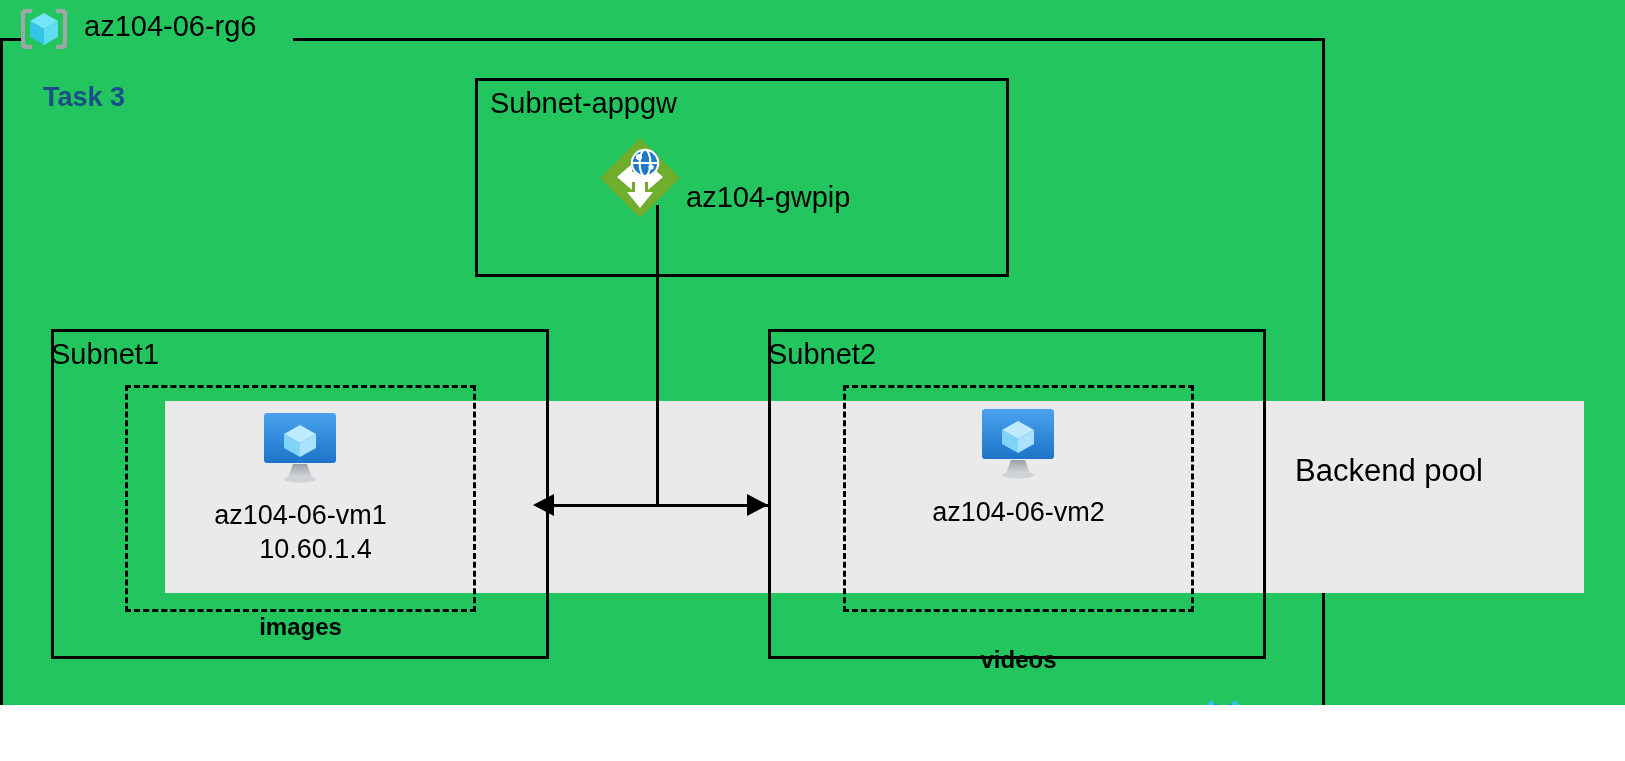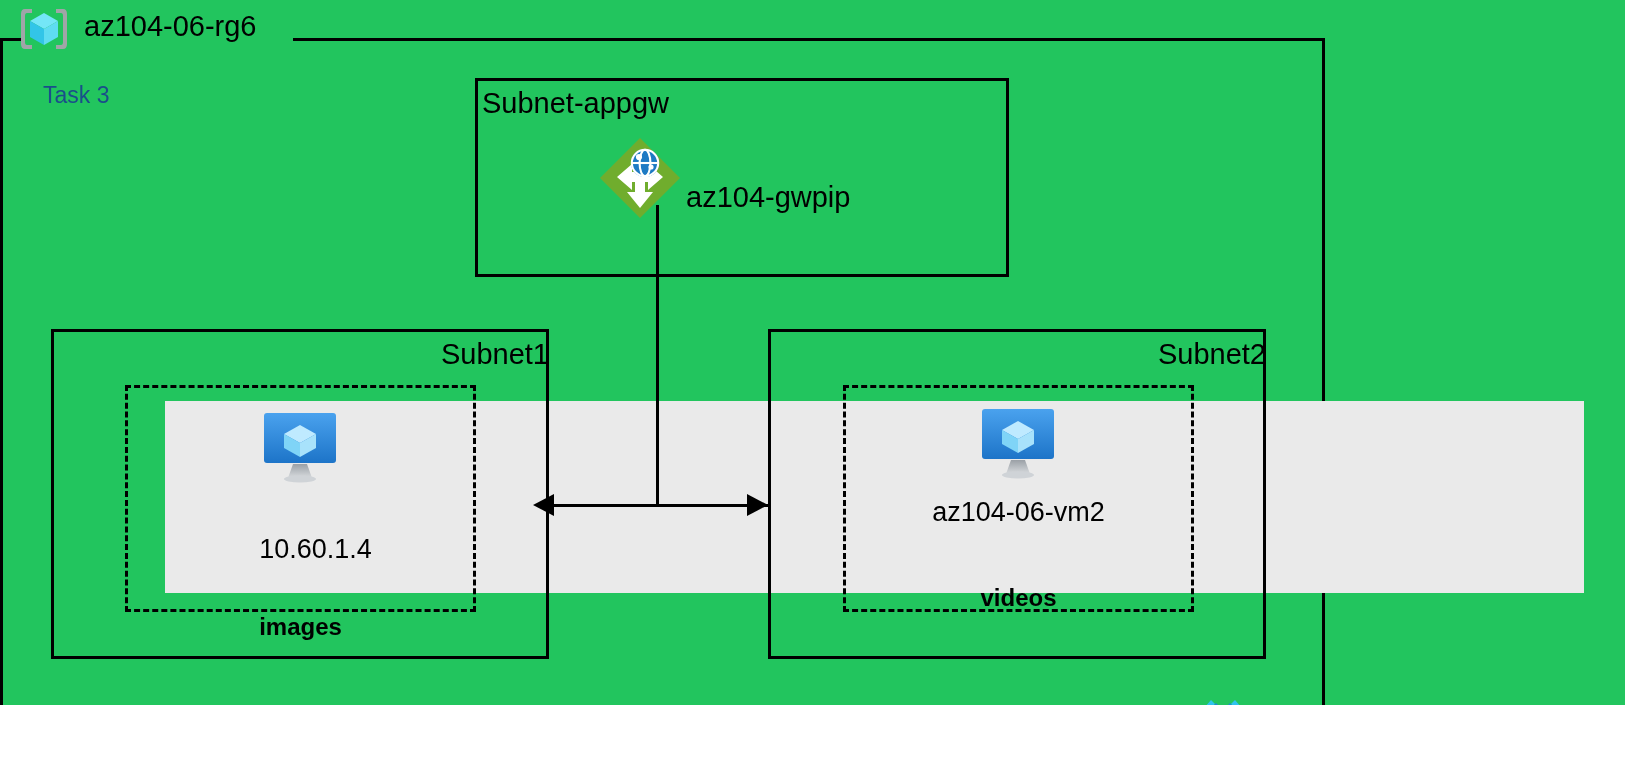--- a/index.html
+++ b/index.html
@@ -64,22 +64,22 @@
     font-size: 29px;
     line-height: 34px;
     color: #000000;
     white-space: nowrap;
   }
 
   
   .task-label {
     position: absolute;
     left: 43px; top: 82px;
-    font-size: 23px;
-    font-weight: normal;
+    font-size: 27px;
+    font-weight: bold;
     color: #1a4e8a;
     white-space: nowrap;
   }
 
   
   .backend-band {
     position: absolute;
     left: 165px; top: 401px;
     width: 1419px; height: 192px;
     background: #eaeaea;
@@ -98,22 +98,21 @@
     position: absolute;
     border: 3px solid #000000;
     background: transparent;
   }
   .subnet-title {
     position: absolute;
     font-size: 29px;
     line-height: 34px;
     color: #000000;
     white-space: nowrap;
-    text-align: right;
-    padding-left: 47px;
+    text-align: left;
   }
 
   
   .dashed-box {
     position: absolute;
     border: 3px dashed #000000;
     background: transparent;
   }
 
   
@@ -213,23 +212,24 @@
       <polygon points="26,7 40,15 26,23 12,15" fill="#74e6f7"></polygon>
       <polygon points="12,15 26,23 26,39 12,31" fill="#32c5e8"></polygon>
       <polygon points="40,15 40,31 26,39 26,23" fill="#5fdcf2"></polygon>
     </svg>
   </div>
   <div class="rg-label">az104-06-rg6</div>
 
   <div class="task-label">Task 3</div>
 
   <div class="backend-band"></div>
+  <div class="backend-label">Backend pool</div>
 
   <div class="subnet-box" style="left:475px; top:78px; width:534px; height:199px;"></div>
-  <div class="subnet-title" style="left:475px; top:86px; width:300px; text-align:left; padding-left:7px;">Subnet-appgw</div>
+  <div class="subnet-title" style="left:475px; top:86px; width:300px; text-align:left; padding-left:15px;">Subnet-appgw</div>
 
   <div class="appgw-icon">
     <svg viewBox="0 0 84 84" width="84" height="84">
       <polygon points="42,2 82,42 42,82 2,42" fill="#70ad2d"></polygon>
 
       <path d="M34 36 L34 28 L19 41 L34 54 L34 46 L42 46 L42 36 Z" fill="#ffffff"></path>
 
       <path d="M50 36 L50 28 L65 41 L50 54 L50 46 L42 46 L42 36 Z" fill="#ffffff"></path>
 
       <path d="M37 34 L47 34 L47 56 L55 56 L42 72 L29 56 L37 56 Z" fill="#ffffff"></path>
@@ -267,20 +267,21 @@
         </linearGradient>
       </defs>
       <rect x="2" y="1" width="72" height="50" rx="3" fill="url(#vmScreen1)"></rect>
       <path d="M31 52 L45 52 L50 66 L26 66 Z" fill="url(#vmStand1)"></path>
       <ellipse cx="38" cy="67" rx="16" ry="3.5" fill="#cfd3d7"></ellipse>
       <polygon points="38,13 54,22 38,31 22,22" fill="#bfeaff"></polygon>
       <polygon points="22,22 38,31 38,45 22,36" fill="#7fd4f7"></polygon>
       <polygon points="54,22 54,36 38,45 38,31" fill="#a8e2fb"></polygon>
     </svg>
   </div>
+  <div class="vm-text" style="left:125px; top:498px; width:351px;">az104-06-vm1</div>
   <div class="vm-text" style="left:140px; top:532px; width:351px;">10.60.1.4</div>
   <div class="pool-tag" style="left:125px; top:611px; width:351px;">images</div>
 
   <div class="subnet-box" style="left:768px; top:329px; width:498px; height:330px;"></div>
   <div class="subnet-title" style="left:768px; top:337px; width:498px;">Subnet2</div>
   <div class="dashed-box" style="left:843px; top:385px; width:351px; height:227px;"></div>
   <div class="vm-icon" style="left:980px; top:408px;">
     <svg viewBox="0 0 76 72" width="76" height="72">
       <defs>
         <linearGradient id="vmScreen2" x1="0" y1="0" x2="0" y2="1">
@@ -294,21 +295,21 @@
       </defs>
       <rect x="2" y="1" width="72" height="50" rx="3" fill="url(#vmScreen2)"></rect>
       <path d="M31 52 L45 52 L50 66 L26 66 Z" fill="url(#vmStand2)"></path>
       <ellipse cx="38" cy="67" rx="16" ry="3.5" fill="#cfd3d7"></ellipse>
       <polygon points="38,13 54,22 38,31 22,22" fill="#bfeaff"></polygon>
       <polygon points="22,22 38,31 38,45 22,36" fill="#7fd4f7"></polygon>
       <polygon points="54,22 54,36 38,45 38,31" fill="#a8e2fb"></polygon>
     </svg>
   </div>
   <div class="vm-text" style="left:843px; top:495px; width:351px;">az104-06-vm2</div>
-  <div class="pool-tag" style="left:843px; top:582px; width:351px;text-align:center;">videos</div>
+  <div class="pool-tag" style="left:843px; top:644px; width:351px;text-align:center;">videos</div>
 
   <div class="code-icon">
     <svg viewBox="0 0 54 36" width="54" height="36">
 
       <path d="M15 3 L19 7 L9 18 L19 29 L15 33 L2 18 Z" fill="#2fc3ee"></path>
       <path d="M39 3 L35 7 L45 18 L35 29 L39 33 L52 18 Z" fill="#2fc3ee"></path>
 
       <path d="M20 6 L23 9 L14 18 L23 27 L20 30 L9 18 Z" fill="#1f8ad4"></path>
       <path d="M34 6 L31 9 L40 18 L31 27 L34 30 L45 18 Z" fill="#1f8ad4"></path>
 

